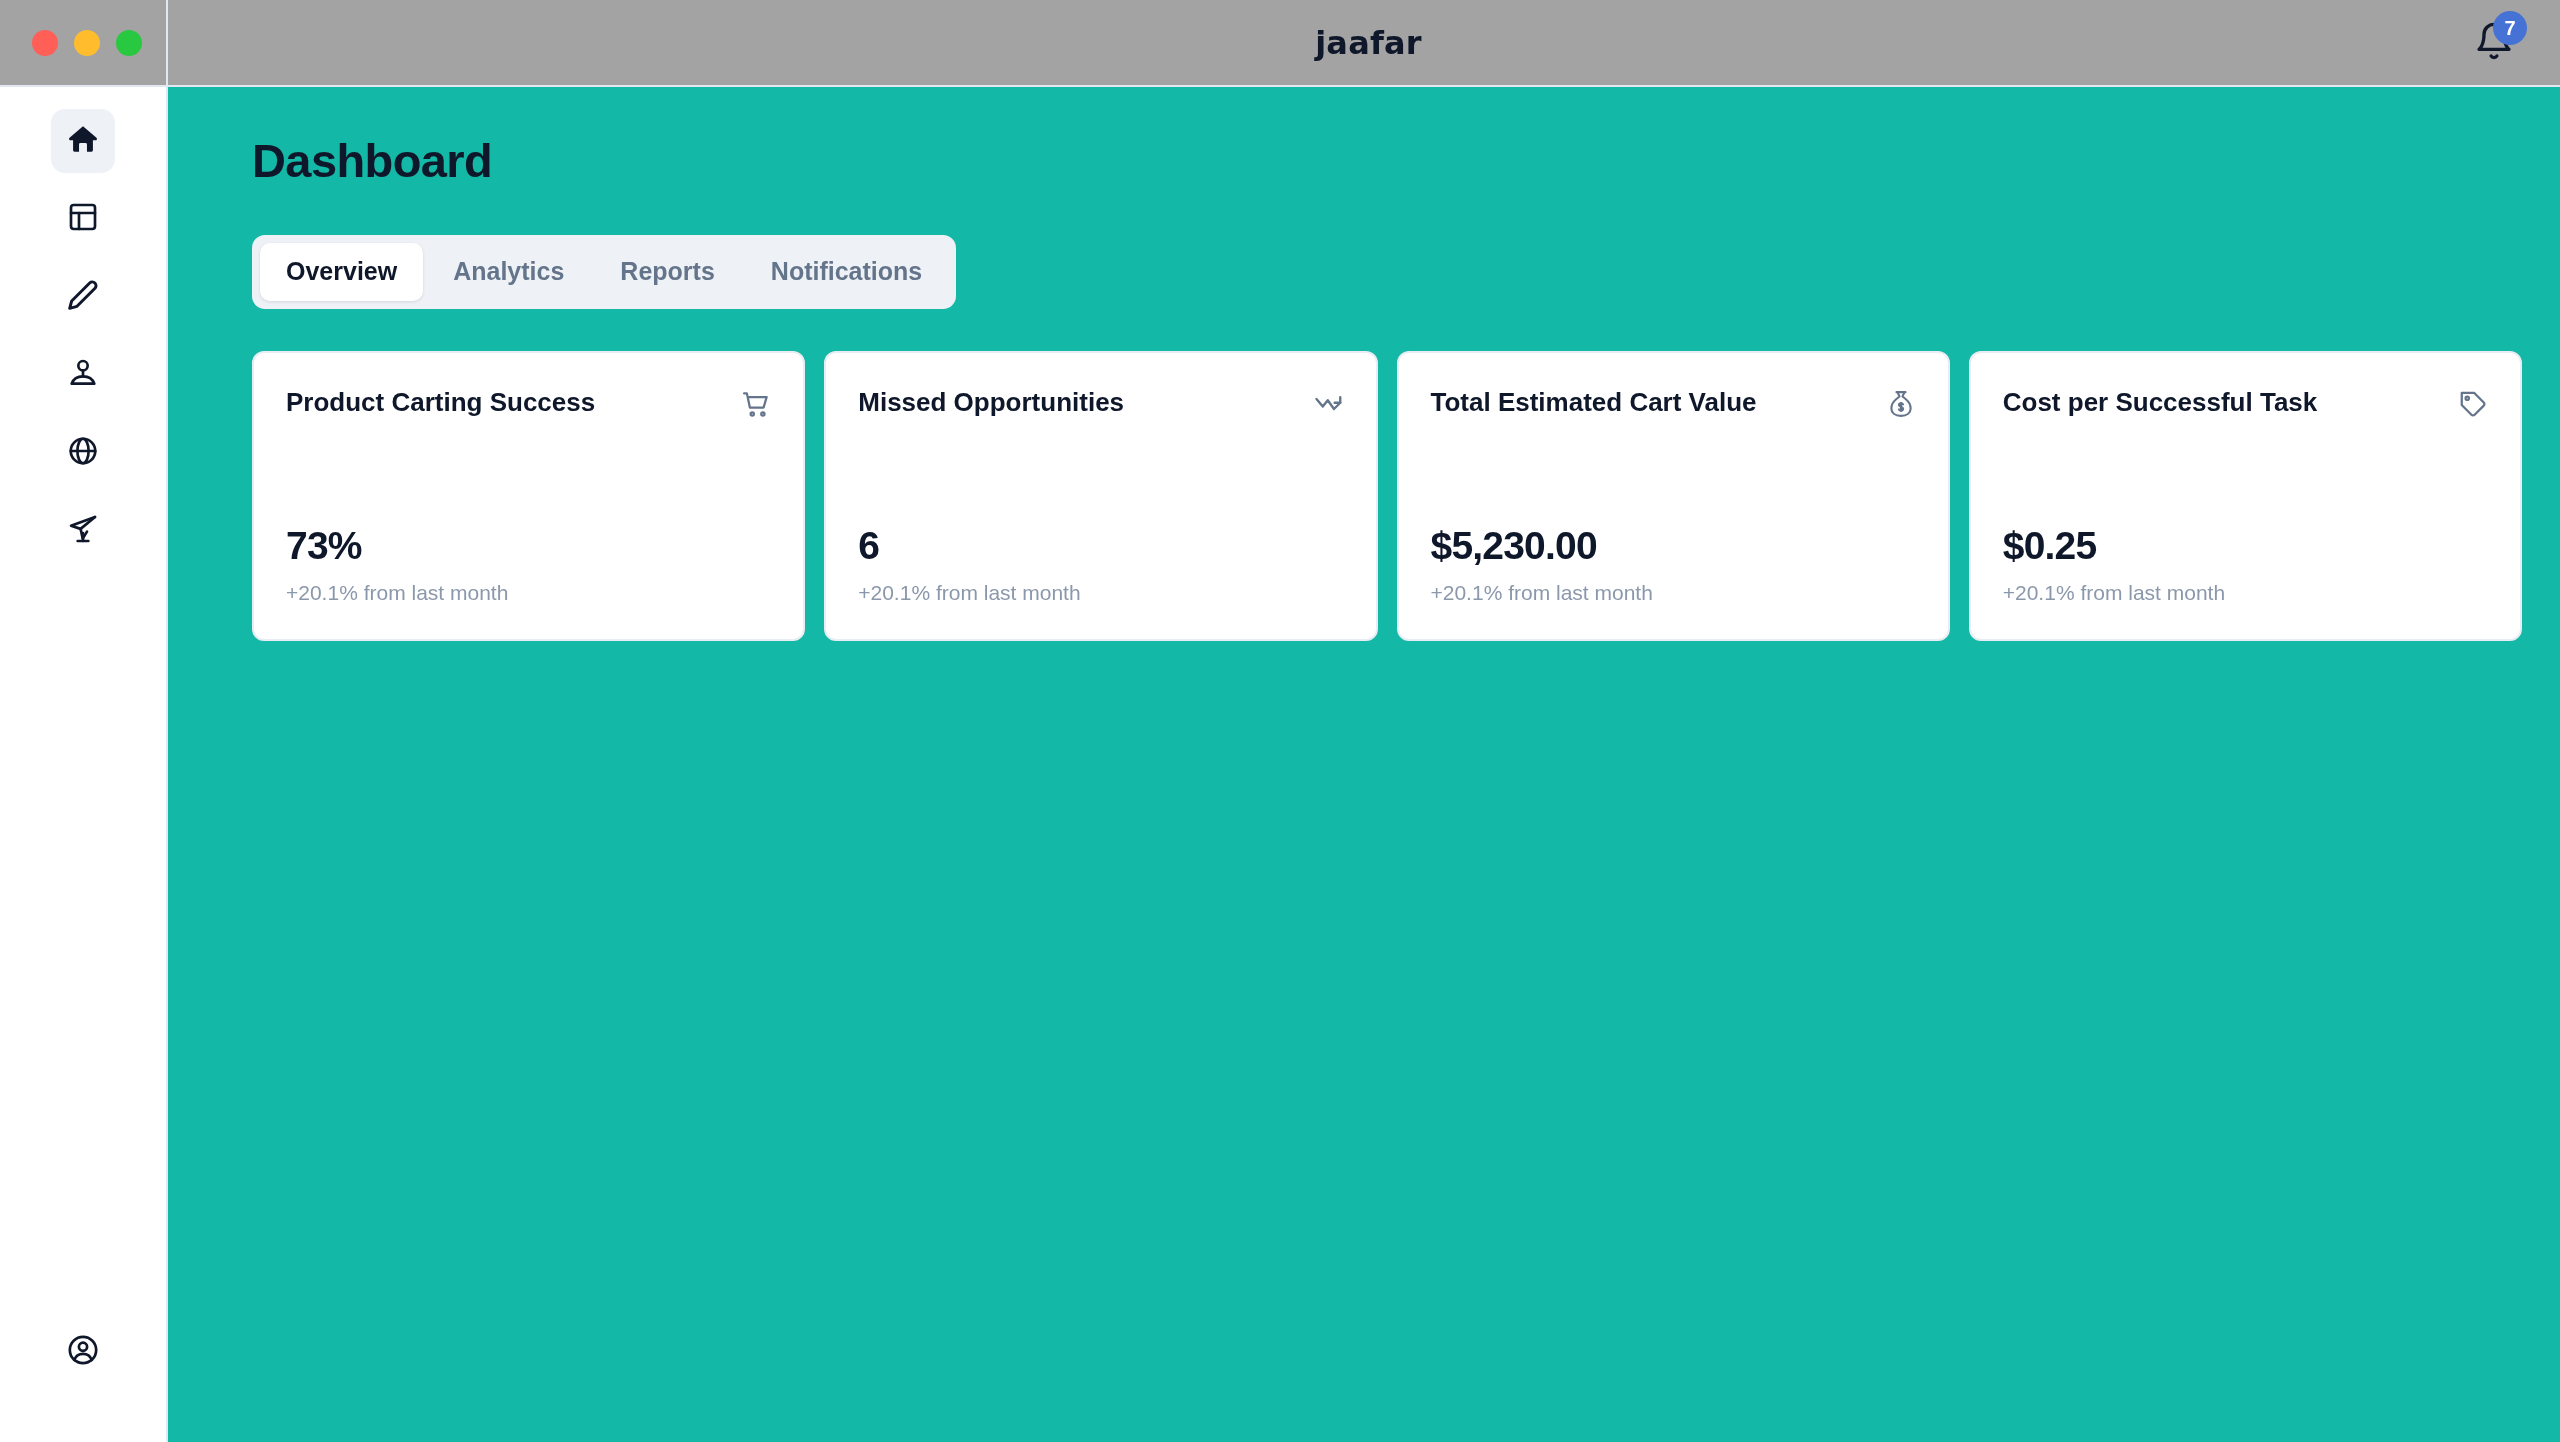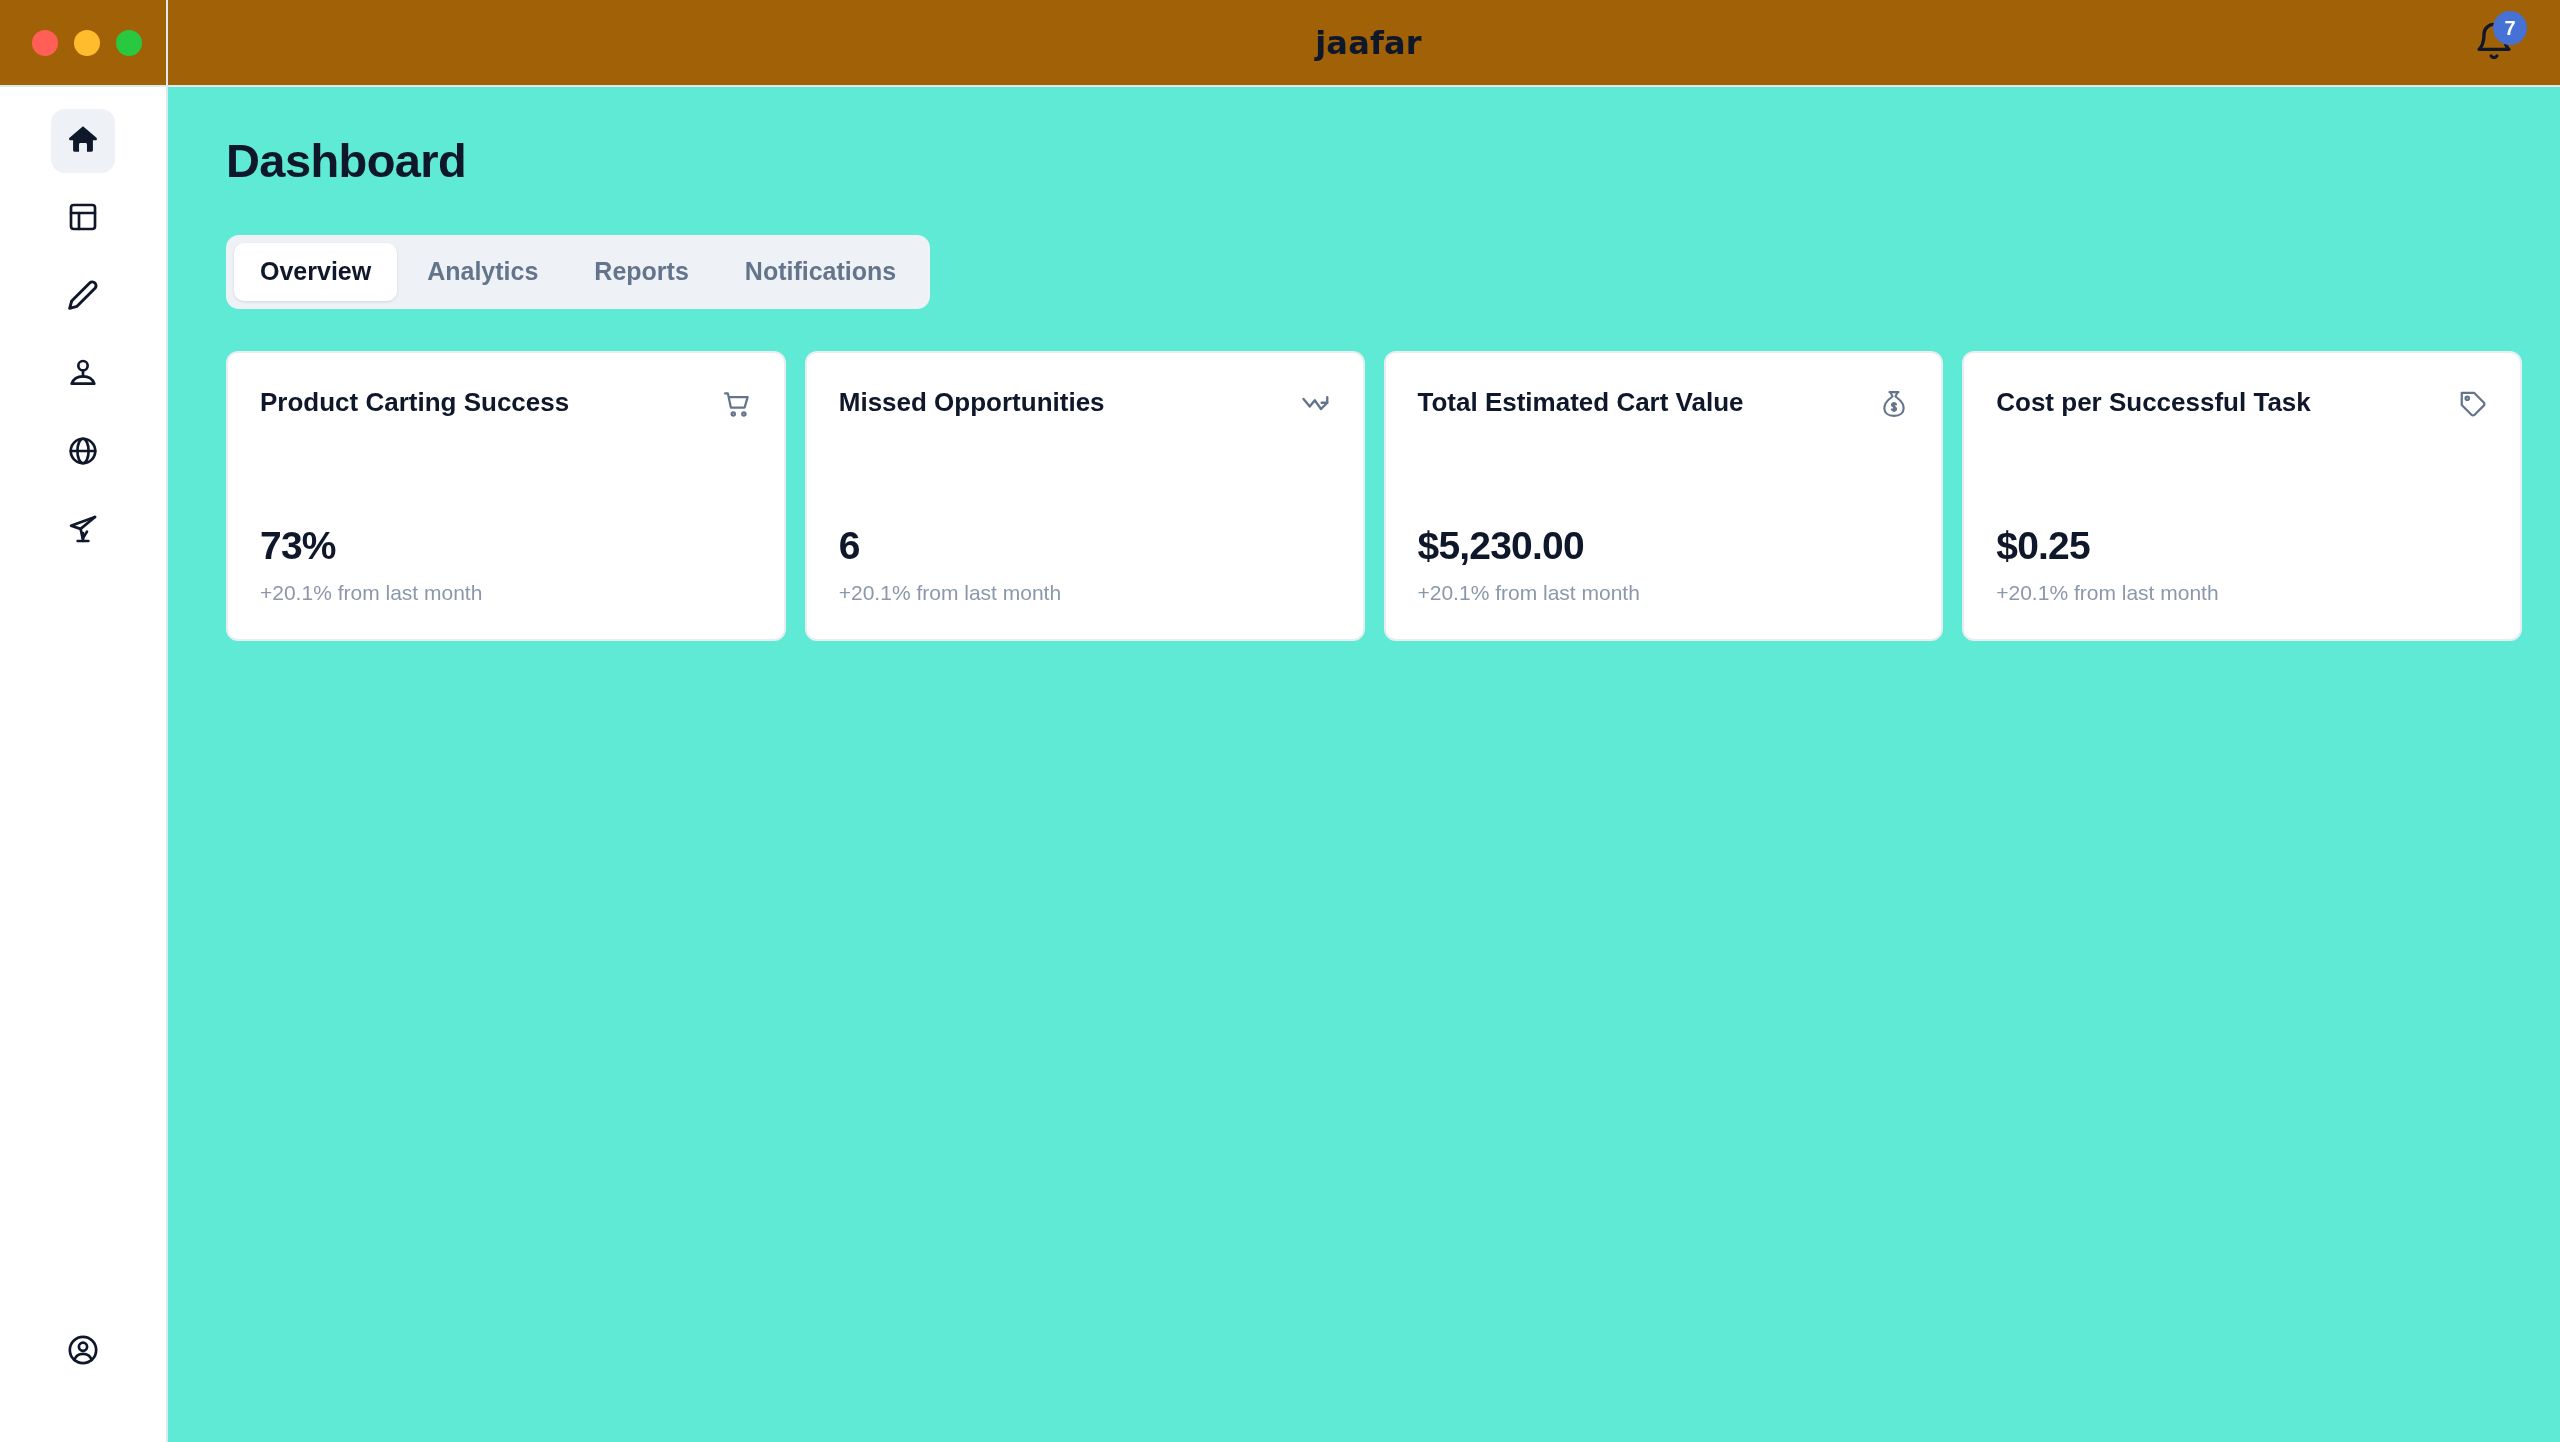--- a/index.html
+++ b/index.html
@@ -19,21 +19,21 @@
     display: flex;
     flex-direction: column;
     background: #ffffff;
     position: relative;
   }
 
   
   .titlebar {
     height: 87px;
     flex: 0 0 87px;
-    background: #a16207;
+    background: #a3a3a3;
     border-bottom: 2px solid #e2e8f0;
     display: flex;
     align-items: center;
     position: relative;
     gap: 9px;
   }
 
   .traffic-lights {
     width: 168px;
     height: 100%;
@@ -136,22 +136,22 @@
   }
   .nav-item.active { background: #eef2f7; }
 
   .sidebar-spacer { flex: 1; }
 
   .nav-item.bottom { margin-bottom: 18px; }
 
   
   .main {
     flex: 1;
-    background: #5eead4;
-    padding: 48px 38px 0 58px;
+    background: #14b8a6;
+    padding: 48px 38px 0 84px;
     min-width: 0;
     overflow: hidden;
   }
 
   .page-head {
     display: flex;
     align-items: center;
     justify-content: space-between;
     margin-bottom: 48px;
   }

